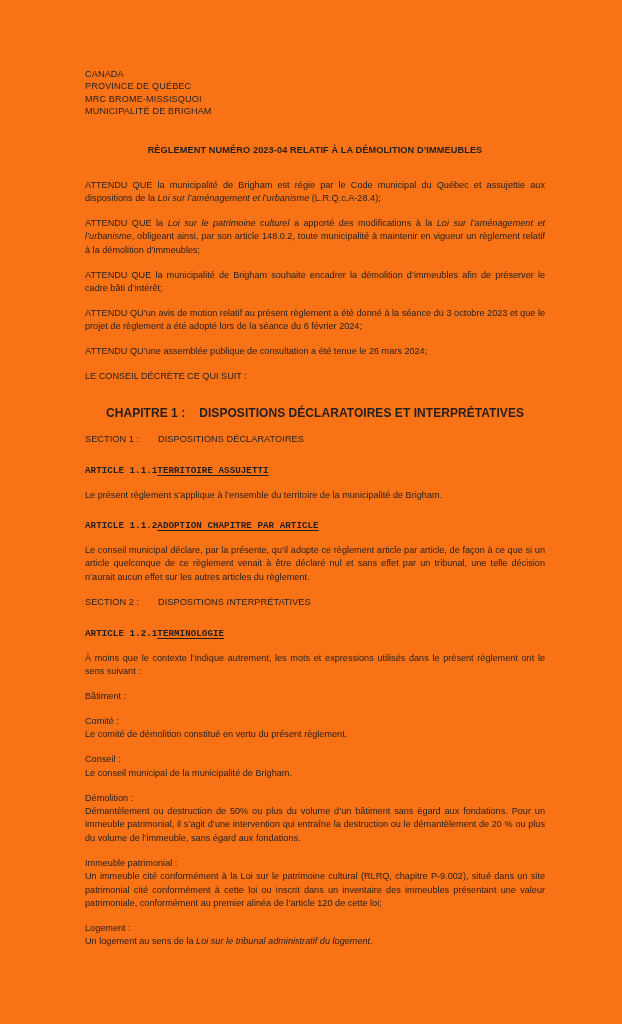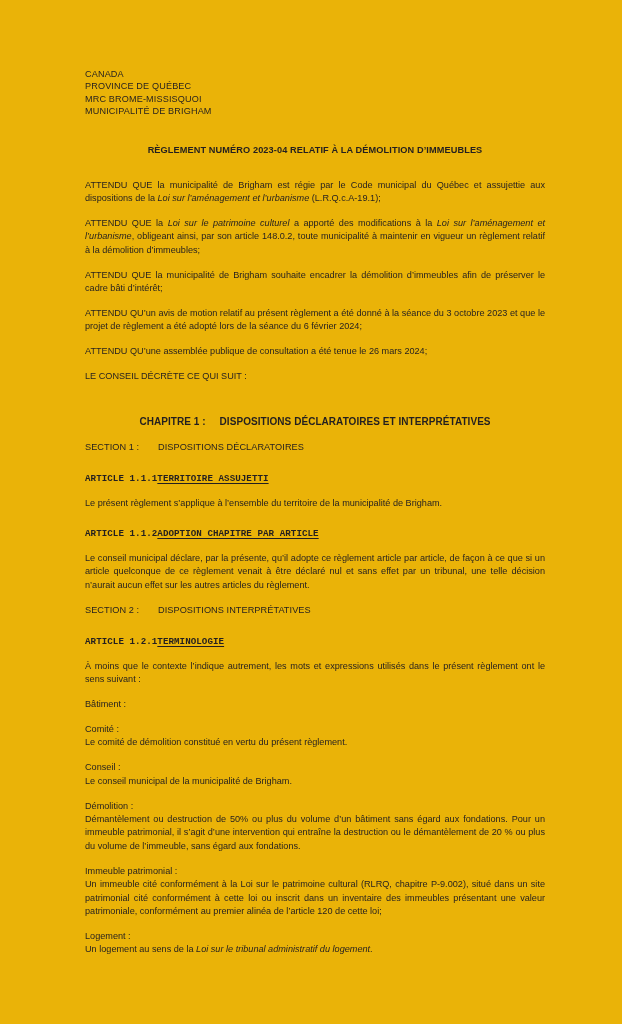--- a/index.html
+++ b/index.html
@@ -11,21 +11,21 @@
     width: 622px;
     height: 1024px;
     font-family: "Liberation Sans", sans-serif;
     color: #231f20;
     -webkit-font-smoothing: antialiased;
   }
   .page {
     position: relative;
     width: 622px;
     height: 1024px;
-    background: #eab308;
+    background: #f97316;
     box-sizing: border-box;
     padding: 68px 77px 0 85px;
   }
   .doc {
     width: 460px;
   }
 
   
   .letterhead {
     font-size: 9.1px;
@@ -51,24 +51,24 @@
     line-height: 13.4px;
     text-align: justify;
     margin: 0 0 11.5px 0;
     hyphens: none;
   }
   p.noj { text-align: left; }
   i, .it { font-style: italic; }
 
   
   .chapitre {
-    font-size: 10px;
+    font-size: 12px;
     font-weight: bold;
     text-align: center;
-    margin: 12px 0 13px 0;
+    margin: 4px 0 13px 0;
     line-height: 13px;
     letter-spacing: 0.05px;
   }
   .chapitre .num { margin-right: 14px; }
 
   .section-head {
     font-size: 9.2px;
     font-weight: normal;
     margin: 0 0 13px 0;
     line-height: 13px;
@@ -120,21 +120,21 @@
 
     <div class="letterhead">
       <div>CANADA</div>
       <div>PROVINCE DE QUÉBEC</div>
       <div>MRC BROME-MISSISQUOI</div>
       <div>MUNICIPALITÉ DE BRIGHAM</div>
     </div>
 
     <div class="doc-title">RÈGLEMENT NUMÉRO 2023-04 RELATIF À LA DÉMOLITION D’IMMEUBLES</div>
 
-    <p class="para"><span>ATTENDU QUE la municipalité de Brigham est régie par le Code municipal du Québec et assujettie aux dispositions de la </span><i>Loi sur l’aménagement et l’urbanisme</i><span> (L.R.Q.c.A-19.1);</span></p>
+    <p class="para"><span>ATTENDU QUE la municipalité de Brigham est régie par le Code municipal du Québec et assujettie aux dispositions de la </span><i>Loi sur l’aménagement et l’urbanisme</i><span> (L.R.Q.c.A-28.4);</span></p>
 
     <p class="para"><span>ATTENDU QUE la </span><i>Loi sur le patrimoine culturel</i><span> a apporté des modifications à la </span><i>Loi sur l’aménagement et l’urbanisme</i><span>, obligeant ainsi, par son article 148.0.2, toute municipalité à maintenir en vigueur un règlement relatif à la démolition d’immeubles;</span></p>
 
     <p class="para">ATTENDU QUE la municipalité de Brigham souhaite encadrer la démolition d’immeubles afin de préserver le cadre bâti d’intérêt;</p>
 
     <p class="para">ATTENDU QU’un avis de motion relatif au présent règlement a été donné à la séance du 3 octobre 2023 et que le projet de règlement a été adopté lors de la séance du 6 février 2024;</p>
 
     <p class="para noj">ATTENDU QU’une assemblée publique de consultation a été tenue le 26 mars 2024;</p>
 
     <p class="para noj">LE CONSEIL DÉCRÈTE CE QUI SUIT :</p>

